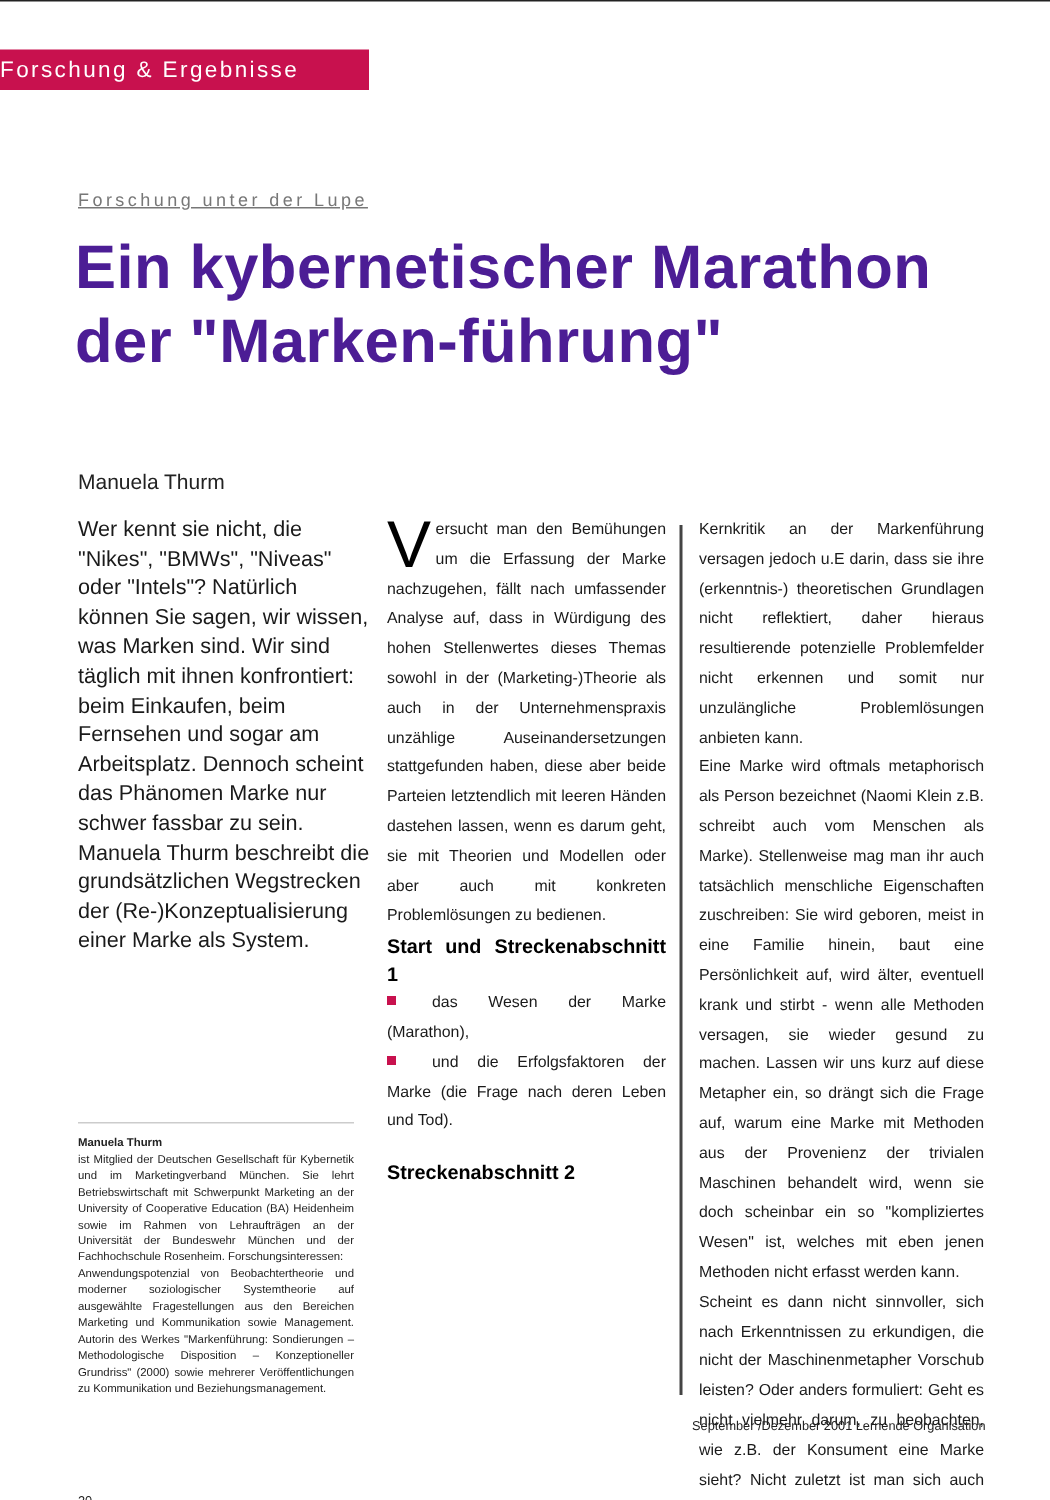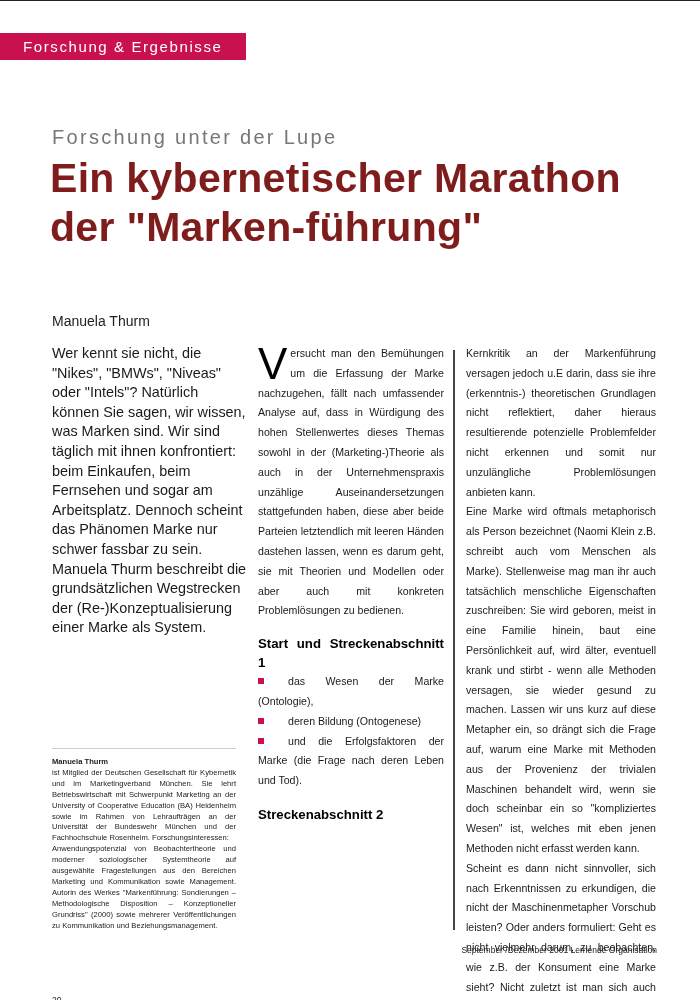--- a/index.html
+++ b/index.html
@@ -4,29 +4,29 @@
 <style>
   html, body { margin: 0; padding: 0; }
   body {
     width: 700px; height: 1000px; background: #ffffff; position: relative;
     font-family: "Liberation Sans", sans-serif; color: #1a1a1a; overflow: hidden;
   }
   .topline { position: absolute; left: 0; top: 0; width: 700px; height: 1px; background: #222; }
   .section-banner {
     position: absolute; left: 0; top: 33px; width: 246px; height: 27px;
     background: #c8114e; color: #fff; font-size: 15px; letter-spacing: 1.6px;
-    line-height: 27px; padding-left: 23px; box-sizing: border-box;
+    line-height: 27px; box-sizing: border-box;
   }
   .kicker {
-    position: absolute; left: 52px; top: 126px; font-size: 20px;
-    letter-spacing: 2.3px; color: #777;
+    position: absolute; left: 52px; top: 126px; font-size: 12px;
+    letter-spacing: 2.3px; color: #777; text-decoration: underline;
   }
   .headline {
     position: absolute; left: 50px; top: 154px; width: 600px;
-    font-size: 41px; font-weight: bold; line-height: 49px; color: #7f1d1d; letter-spacing: 0.3px;
+    font-size: 41px; font-weight: bold; line-height: 49px; color: #4c1d95; letter-spacing: 0.3px;
   }
   .byline { position: absolute; left: 52px; top: 313px; font-size: 14px; color: #222; }
   .lead {
     position: absolute; left: 52px; top: 344px; width: 196px;
     font-size: 14.4px; line-height: 19.6px; color: #1a1a1a;
   }
   .bio-rule { position: absolute; left: 52px; top: 748px; width: 184px; height: 1px; background: #ccc; }
   .bio {
     position: absolute; left: 52px; top: 757px; width: 184px;
     font-size: 7.6px; line-height: 10.9px; text-align: justify; color: #222;
@@ -35,21 +35,21 @@
   .col {
     position: absolute; top: 344px; font-size: 10.6px; line-height: 19.8px;
     text-align: justify; color: #1a1a1a;
   }
   .col2 { left: 258px; width: 186px; }
   .col3 { left: 466px; width: 190px; }
   .col-rule { position: absolute; left: 453px; top: 350px; width: 2px; height: 580px; background: #444; }
   .dropcap {
     float: left; font-size: 44px; line-height: 36px; margin: 2px 3px 0 0; font-weight: normal; color: #000;
   }
-  .subhead { font-size: 13.2px; font-weight: bold; margin-top: 13px; line-height: 19px; color: #000; }
+  .subhead { font-size: 13.2px; font-weight: bold; margin-top: 0; line-height: 19px; color: #000; }
   .col p { margin: 0; }
   .bullets { list-style: none; margin: 0; padding: 0; }
   .bullets li { position: relative; padding-left: 0; }
   .bullet-mark {
     display: inline-block; width: 6px; height: 6px; background: #c8114e; margin-right: 24px;
     vertical-align: 1px;
   }
   .ref { font-style: italic; }
   .footer-left { position: absolute; left: 52px; top: 985px; font-size: 8.5px; color: #222; margin-top: 10px; }
   .footer-right { position: absolute; right: 43px; top: 945px; font-size: 8.5px; color: #222; }
@@ -77,22 +77,21 @@
   <span>ist Mitglied der Deutschen Gesellschaft für Kybernetik und im Marketingverband München. Sie lehrt Betriebswirtschaft mit Schwerpunkt Marketing an der University of Cooperative Education (BA) Heidenheim sowie im Rahmen von Lehraufträgen an der Universität der Bundeswehr München und der Fachhochschule Rosenheim. Forschungsinteressen:</span>
   <span style="display:block">Anwendungspotenzial von Beobachtertheorie und moderner soziologischer Systemtheorie auf ausgewählte Fragestellungen aus den Bereichen Marketing und Kommunikation sowie Management. Autorin des Werkes "Markenführung: Sondierungen – Methodologische Disposition – Konzeptioneller Grundriss" (2000) sowie mehrerer Veröffentlichungen zu Kommunikation und Beziehungsmanagement.</span>
 </div>
 
 <div class="col col2">
   <p>
     <span class="dropcap">V</span><span>ersucht man den Bemühungen um die Erfassung der Marke nachzugehen, fällt nach umfassender Analyse auf, dass in Würdigung des hohen Stellenwertes dieses Themas sowohl in der (Marketing-)Theorie als auch in der Unternehmenspraxis unzählige Auseinandersetzungen stattgefunden haben, diese aber beide Parteien letztendlich mit leeren Händen dastehen lassen, wenn es darum geht, sie mit Theorien und Modellen oder aber auch mit konkreten Problemlösungen zu bedienen.</span>
   </p>
   <div class="subhead">Start und Streckenabschnitt 1</div>
   <ul class="bullets">
-    <li><span class="bullet-mark"></span><span>das Wesen der Marke (Ontologie),</span></li>
-    <li><span class="bullet-mark"></span><span>deren Bildung (Ontogenese)</span></li>
+    <li><span class="bullet-mark"></span><span>das Wesen der Marke (Marathon),</span></li>
     <li><span class="bullet-mark"></span><span>und die Erfolgsfaktoren der Marke (die Frage nach deren Leben und Tod).</span></li>
   </ul>
   <div class="subhead" style="margin-top:14px">Streckenabschnitt 2</div>
 
 </div>
 
 <div class="col-rule"></div>
 
 <div class="col col3">
   <p>Kernkritik an der Markenführung versagen jedoch u.E darin, dass sie ihre (erkenntnis-) theoretischen Grundlagen nicht reflektiert, daher hieraus resultierende potenzielle Problemfelder nicht erkennen und somit nur unzulängliche Problemlösungen anbieten kann.</p>

